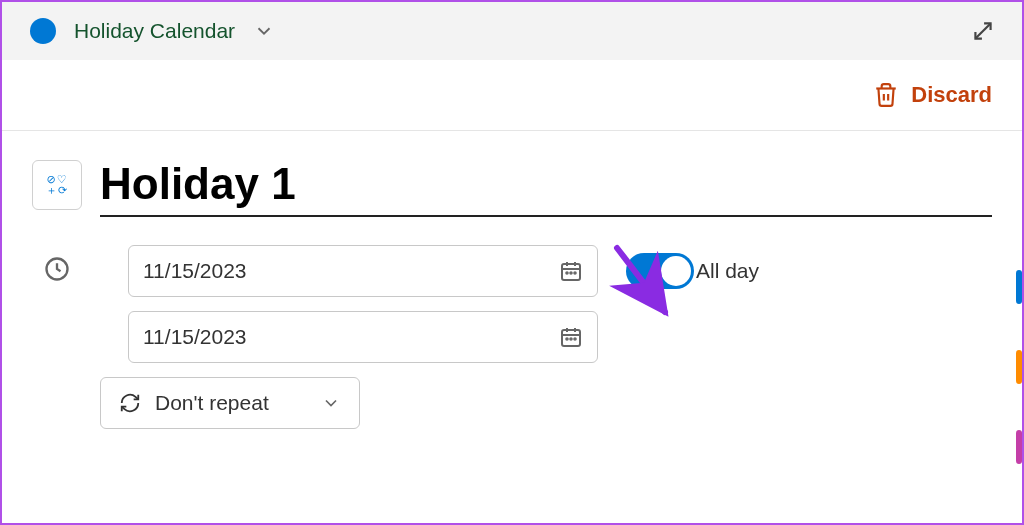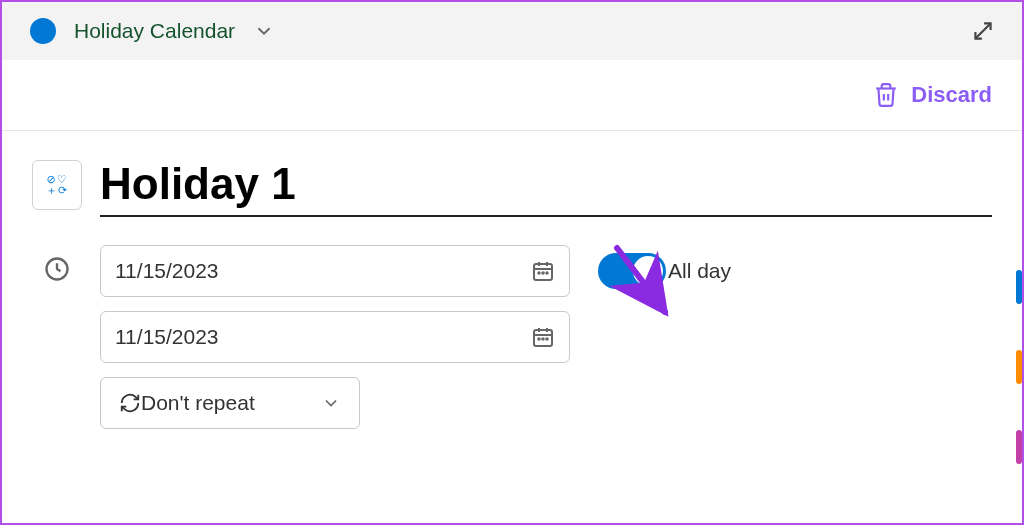--- a/index.html
+++ b/index.html
@@ -6,41 +6,41 @@
   body { width: 1024px; height: 525px; overflow: hidden; background: #fff; border: 2px solid #b050e8; position: relative; }
   
   .header-bar { height: 58px; background: #f3f3f3; display: flex; align-items: center; padding: 0 20px; }
   .cal-dot { width: 26px; height: 26px; border-radius: 50%; background: #0078d4; margin-right: 18px; margin-left: 8px; }
   .cal-name { font-size: 21px; color: #14532d; margin-right: 18px; }
   .cal-chevron { color: #666; }
   .expand-btn { margin-left: auto; color: #444; cursor: pointer; padding: 6px; }
   
   .toolbar { display: flex; align-items: center; padding: 22px 30px 22px 20px; border-bottom: 1px solid #e5e5e5; }
   .save-btn { background: #0078d4; color: #fff; border: none; border-radius: 6px; padding: 12px 24px; font-size: 22px; font-weight: 600; display: inline-flex; align-items: center; gap: 12px; cursor: pointer; }
-  .discard-btn { margin-left: auto; background: none; border: none; color: #8b5cf6; font-size: 22px; font-weight: 600; display: inline-flex; align-items: center; gap: 12px; cursor: pointer; }
+  .discard-btn { margin-left: auto; background: none; border: none; color: #c2410c; font-size: 22px; font-weight: 600; display: inline-flex; align-items: center; gap: 12px; cursor: pointer; }
   
   .content { padding: 22px 30px 0 30px; }
   .title-row { display: flex; align-items: center; gap: 18px; margin-bottom: 28px; }
   .emoji-btn { width: 50px; height: 50px; border: 1px solid #d0d0d0; border-radius: 6px; background: #fff; display: flex; flex-wrap: wrap; align-content: center; justify-content: center; gap: 0px; font-size: 11px; line-height: 11px; color: #0078d4; cursor: pointer; padding: 4px; }
   .title-input { flex: 1; border: none; border-bottom: 2px solid #222; font-size: 44px; font-weight: 600; padding: 6px 0; outline: none; color: #000000; background: transparent; }
   
   .row { display: flex; align-items: flex-start; gap: 18px; }
   .row-icon { width: 50px; display: flex; justify-content: center; padding-top: 10px; color: #666; }
   .row-body { flex: 1; display: flex; flex-direction: column; gap: 14px; }
   
   .date-line { display: flex; align-items: center; gap: 28px; }
-  .date-field { width: 470px; height: 52px; border: 1px solid #c8c8c8; border-radius: 6px; background: #fff; display: flex; align-items: center; padding: 0 14px; font-size: 21px; color: #333; cursor: pointer; }
+  .date-field { width: 470px; height: 52px; border: 1px solid #c8c8c8; border-radius: 6px; background: #fff; display: flex; align-items: center; padding: 0 14px; font-size: 21px; color: #333; cursor: pointer; margin-left: 28px; }
   .date-field .cal-icon { margin-left: auto; color: #666; }
   
   .toggle-wrap { display: flex; align-items: center; gap: 2px; }
   .toggle { width: 68px; height: 36px; background: #0078d4; border-radius: 20px; position: relative; cursor: pointer; }
   .toggle .knob { position: absolute; right: 3px; top: 3px; width: 30px; height: 30px; background: #fff; border-radius: 50%; }
   .toggle-label { font-size: 21px; color: #333; }
   
-  .repeat-btn { height: 52px; border: 1px solid #c8c8c8; border-radius: 6px; background: #fff; display: inline-flex; align-items: center; padding: 0 18px; font-size: 21px; color: #333; cursor: pointer; width: 260px; }
+  .repeat-btn { height: 52px; border: 1px solid #c8c8c8; border-radius: 6px; background: #fff; display: inline-flex; align-items: center; padding: 0 18px; font-size: 21px; color: #333; gap: 14px; cursor: pointer; width: 260px; }
   .repeat-btn .chev { margin-left: auto; color: #666; }
   
   .annotation-arrow { position: absolute; left: 585px; top: 238px; pointer-events: none; }
   
   .edge-dots { position: absolute; right: 0; width: 6px; }
   .dot { width: 6px; height: 34px; border-radius: 3px; }
   
   svg { display: block; }
 </style>
 </head>

